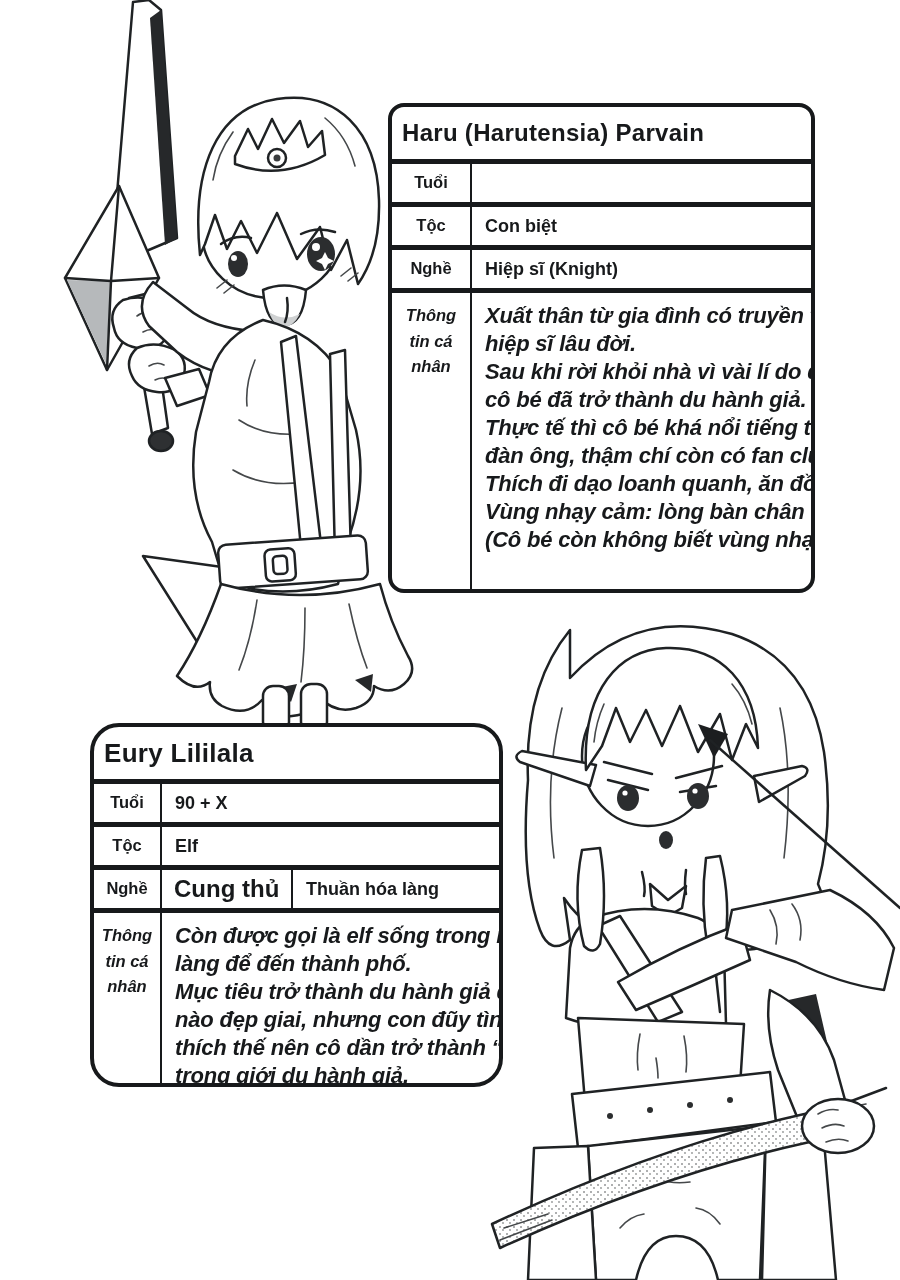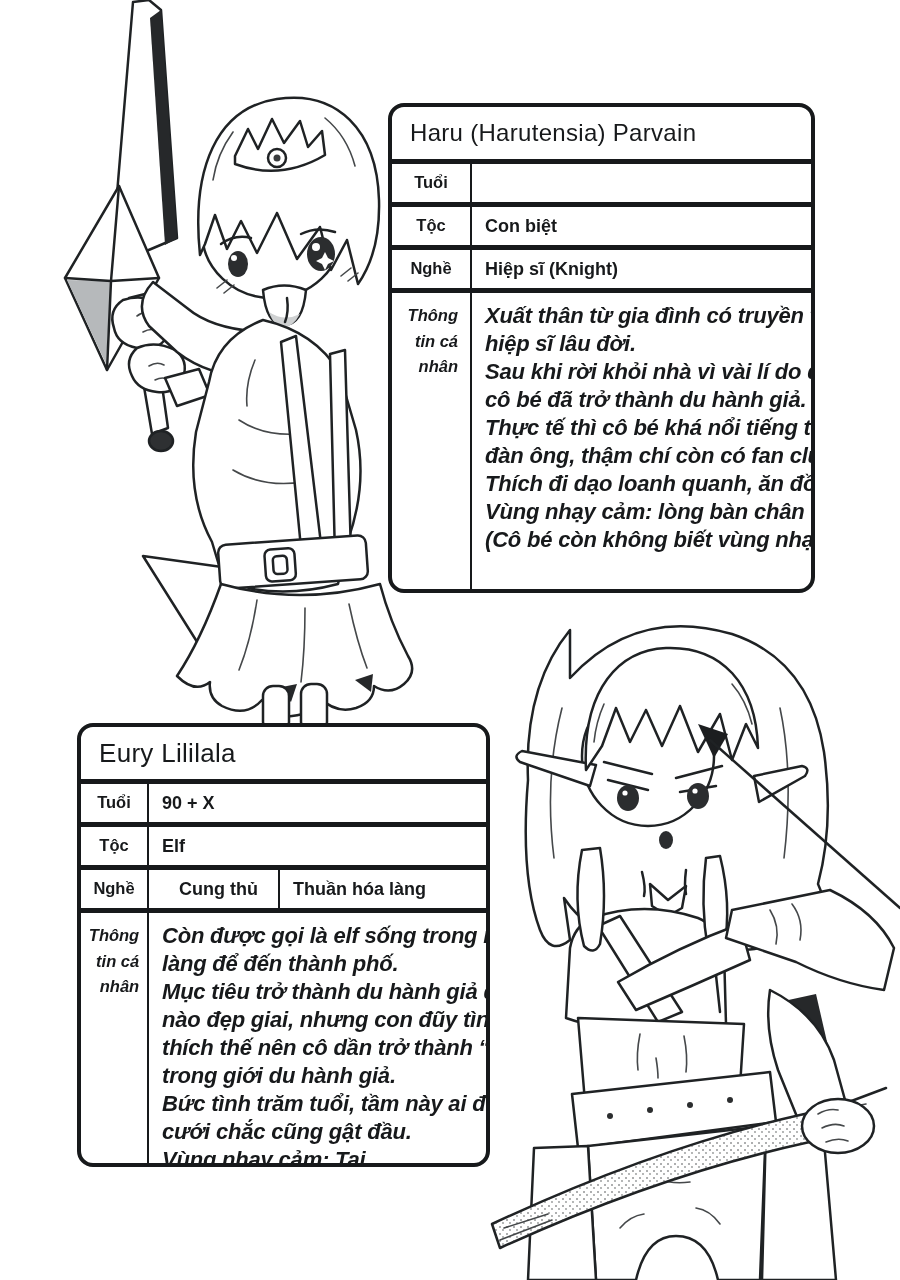--- a/index.html
+++ b/index.html
@@ -8,39 +8,39 @@
     font-family:"Liberation Sans", sans-serif;overflow:hidden;color:#17191b;
   }
   .illu{position:absolute;z-index:1;}
   .card{
     position:absolute;z-index:2;background:#fff;border:4px solid #17191b;
     border-radius:16px;box-sizing:border-box;display:flex;flex-direction:column;
     overflow:hidden;
   }
   .card-title{
     flex:0 0 52px;display:flex;align-items:center;padding-left:10px;
-    font-weight:normal;font-size:24px;letter-spacing:.3px;margin-left:8px;
+    font-weight:bold;font-size:24px;letter-spacing:.3px;
   }
   #card-eury .card-title{font-size:26px;}
   .row{display:flex;border-top:5px solid #17191b;flex:0 0 38px;}
   .row-info{flex:1 1 auto;font-style:italic;}
   .cell-label{
-    display:flex;align-items:center;justify-content:center;text-align:right;
+    display:flex;align-items:center;justify-content:center;text-align:center;
     font-weight:bold;font-size:16.5px;line-height:1.55;
     border-right:2.5px solid #17191b;box-sizing:border-box;padding:0 12px;
   }
   #card-haru .cell-label{flex:0 0 80px;width:80px;}
   #card-eury .cell-label{flex:0 0 68px;width:68px;}
   .cell-value{
     flex:1 1 auto;display:flex;align-items:center;padding-left:13px;
     font-weight:bold;font-size:18px;white-space:pre;
   }
   .cell-value-mid{
     flex:0 0 131px;box-sizing:border-box;display:flex;align-items:center;
-    padding-left:30px;font-weight:bold;font-size:18px;
+    padding-left:12px;font-weight:bold;font-size:24px;
     border-right:2.5px solid #17191b;
   }
   .row-info .cell-label{align-items:flex-start;padding-top:10px;}
   .row-info .cell-value{
     align-items:flex-start;padding-top:9px;font-size:22px;line-height:28px;
     white-space:pre;letter-spacing:-0.2px;
   }
   svg .ln{fill:none;stroke:#1f2224;stroke-width:2.5;stroke-linecap:round;stroke-linejoin:round;}
   svg .fw{fill:#ffffff;stroke:#1f2224;stroke-width:2.5;stroke-linejoin:round;}
   svg .thin{fill:none;stroke:#45484a;stroke-width:1.6;stroke-linecap:round;}
@@ -232,21 +232,21 @@
 Sau khi rời khỏi nhà vì vài lí do đặc biệt,
 cô bé đã trở thành du hành giả.
 Thực tế thì cô bé khá nổi tiếng trong giới
 đàn ông, thậm chí còn có fan club.
 Thích đi dạo loanh quanh, ăn đồ ngọt.
 Vùng nhạy cảm: lòng bàn chân
 (Cô bé còn không biết vùng nhạy cảm là gì)</div>
   </div>
 </section>
 
-<section class="card" id="card-eury" style="left:77px;top:723px;width:413px;height:444px;">
+<section class="card" id="card-eury" style="left:90px;top:723px;width:413px;height:364px;border-radius:29px;">
   <div class="card-title">Eury Lililala</div>
 
   <div class="row">
     <div class="cell-label">Tuổi</div>
     <div class="cell-value">90 + X</div>
   </div>
 
   <div class="row">
     <div class="cell-label">Tộc</div>
     <div class="cell-value">Elf</div>

